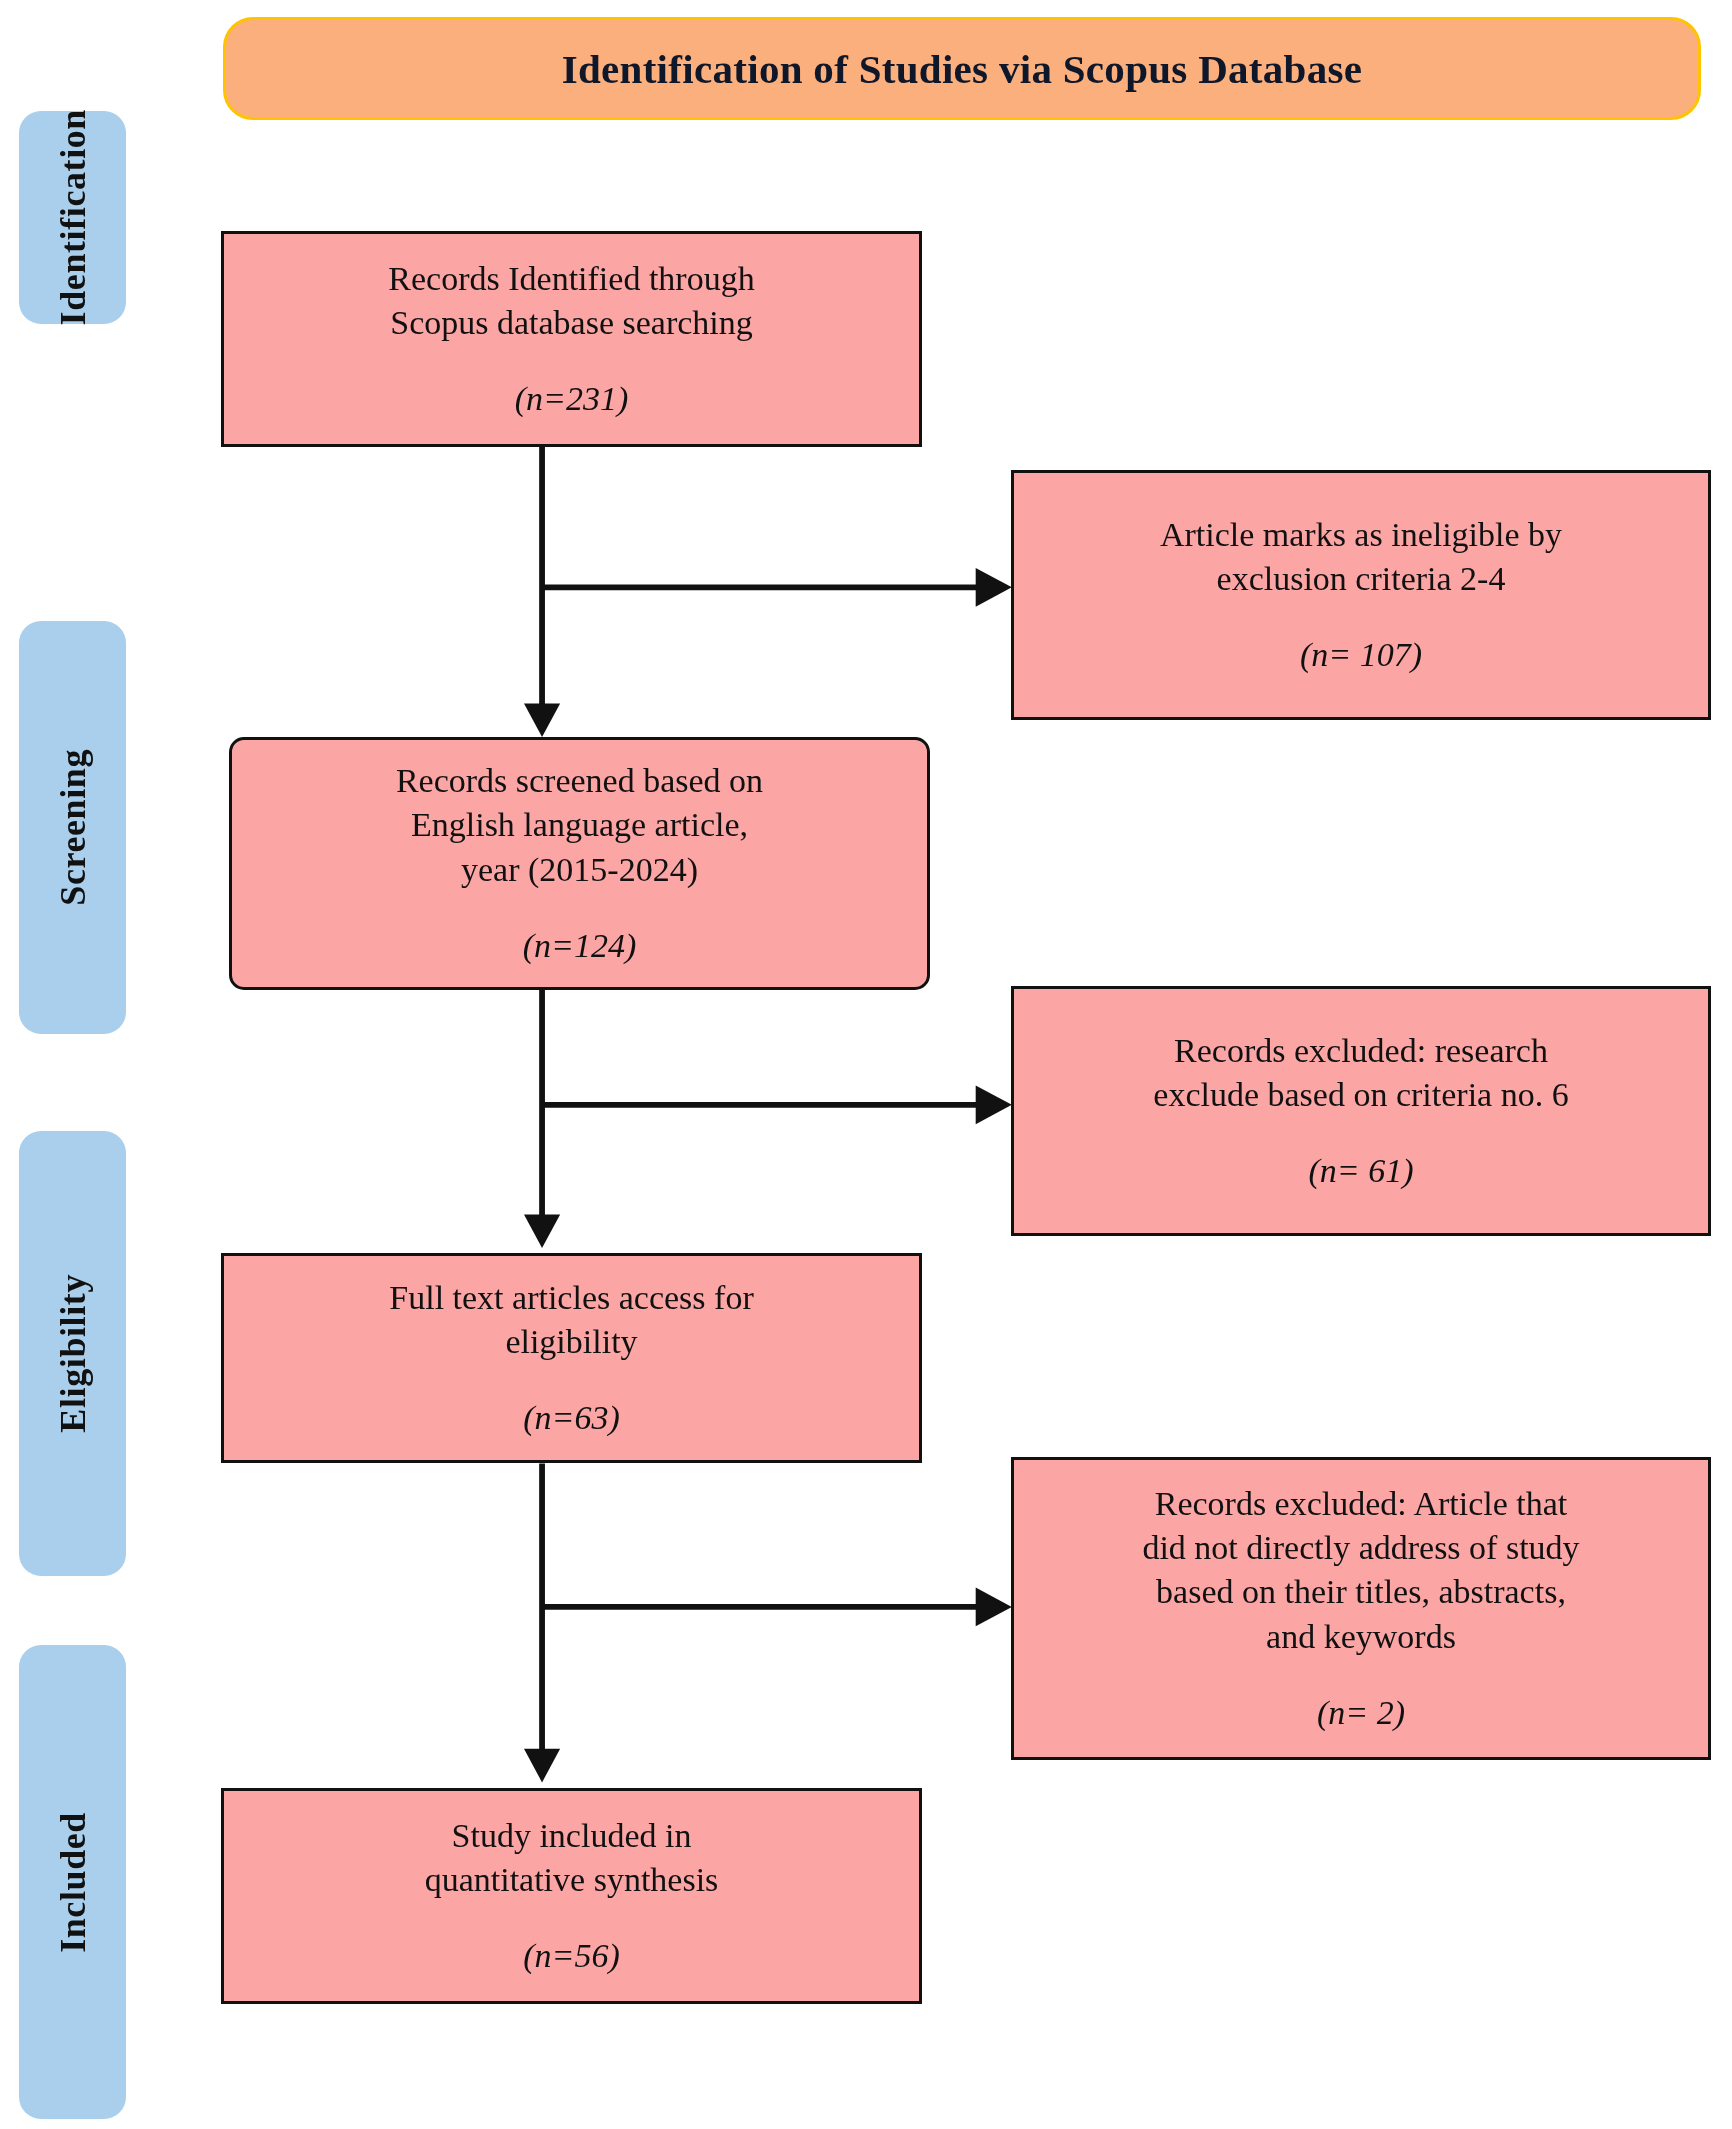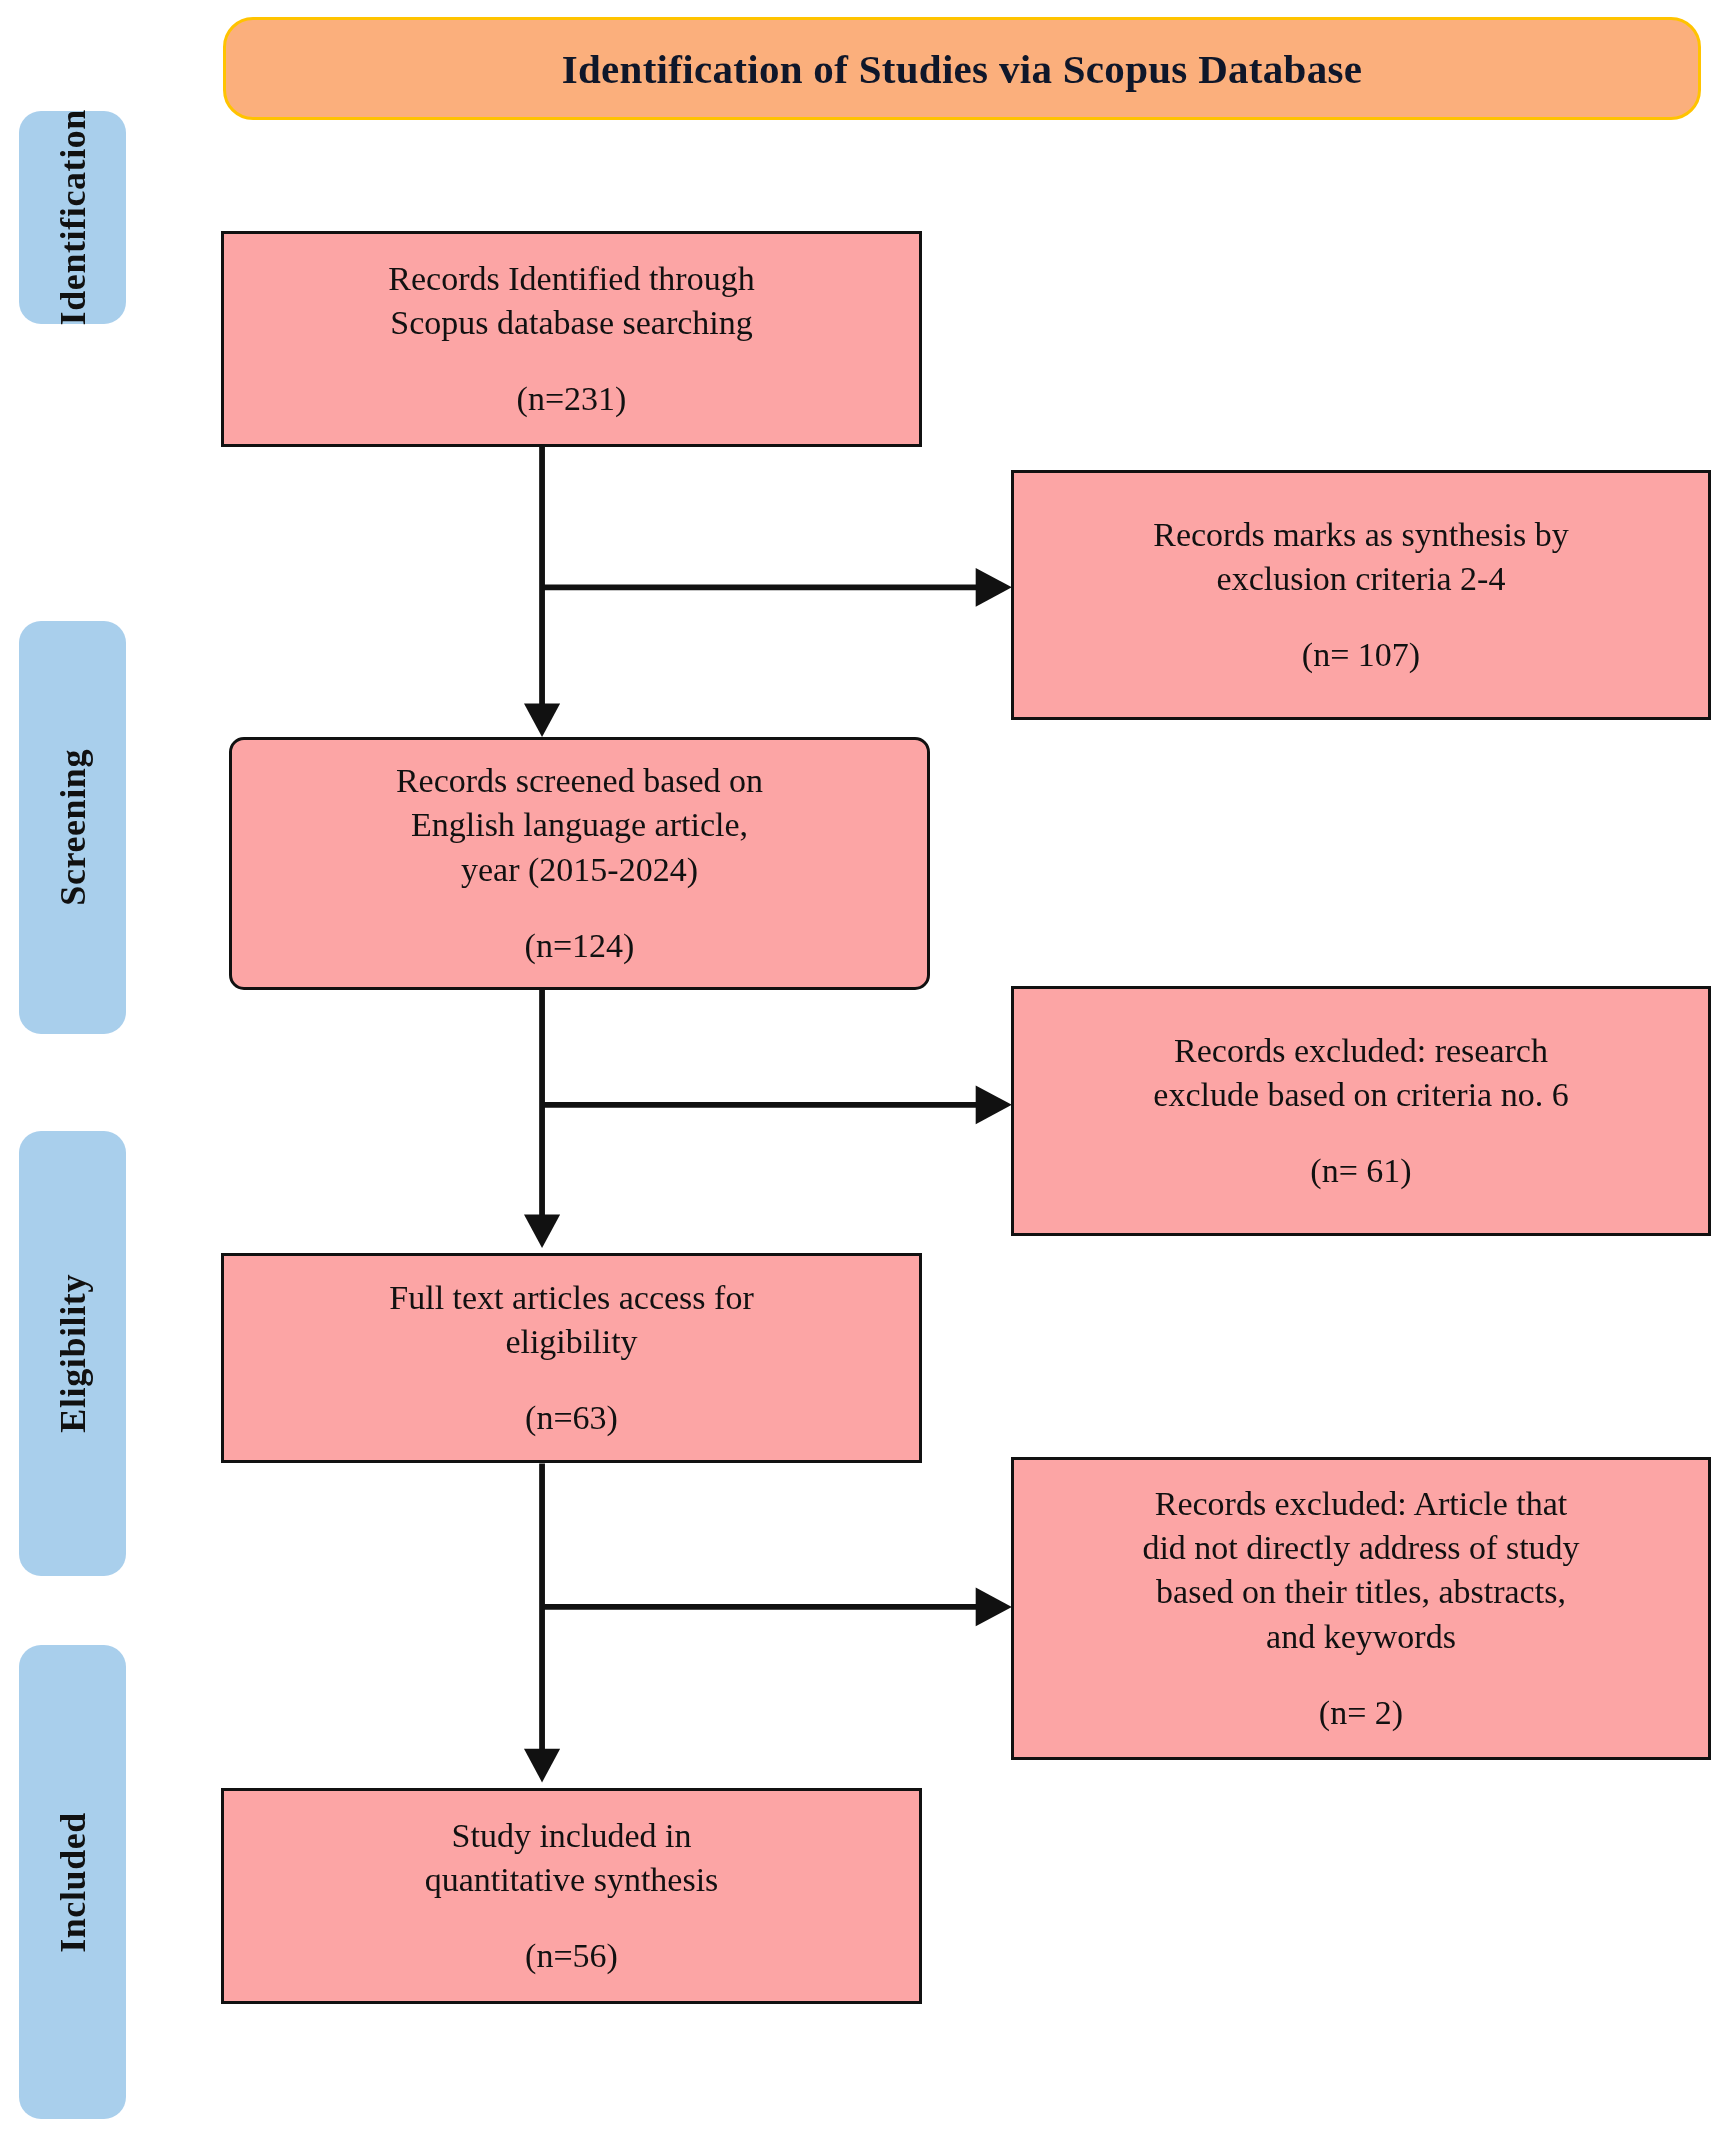--- a/index.html
+++ b/index.html
@@ -80,20 +80,21 @@
   }
   .flow-line {
     font-size: 34px;
     line-height: 1.30;
     color: #111111;
     text-align: center;
     white-space: nowrap;
   }
   .flow-line.count {
     margin-top: 32px;
+    font-style: italic;
   }
 
   
   #connectors {
     position: absolute;
     left: 0; top: 0;
     width: 1732px;
     height: 2129px;
     pointer-events: none;
   }
@@ -170,21 +171,21 @@
     <div class="flow-line count">(n=63)</div>
   </div>
 
   <div class="flow-box" style="left:221px; top:1788px; width:701px; height:216px;">
     <div class="flow-line">Study included in</div>
     <div class="flow-line">quantitative synthesis</div>
     <div class="flow-line count">(n=56)</div>
   </div>
 
   <div class="flow-box" style="left:1011px; top:470px; width:700px; height:250px;">
-    <div class="flow-line">Records marks as synthesis by</div>
+    <div class="flow-line">Article marks as ineligible by</div>
     <div class="flow-line">exclusion criteria 2-4</div>
     <div class="flow-line count">(n= 107)</div>
   </div>
 
   <div class="flow-box" style="left:1011px; top:986px; width:700px; height:250px;">
     <div class="flow-line">Records excluded: research</div>
     <div class="flow-line">exclude based on criteria no. 6</div>
     <div class="flow-line count">(n= 61)</div>
   </div>
 

